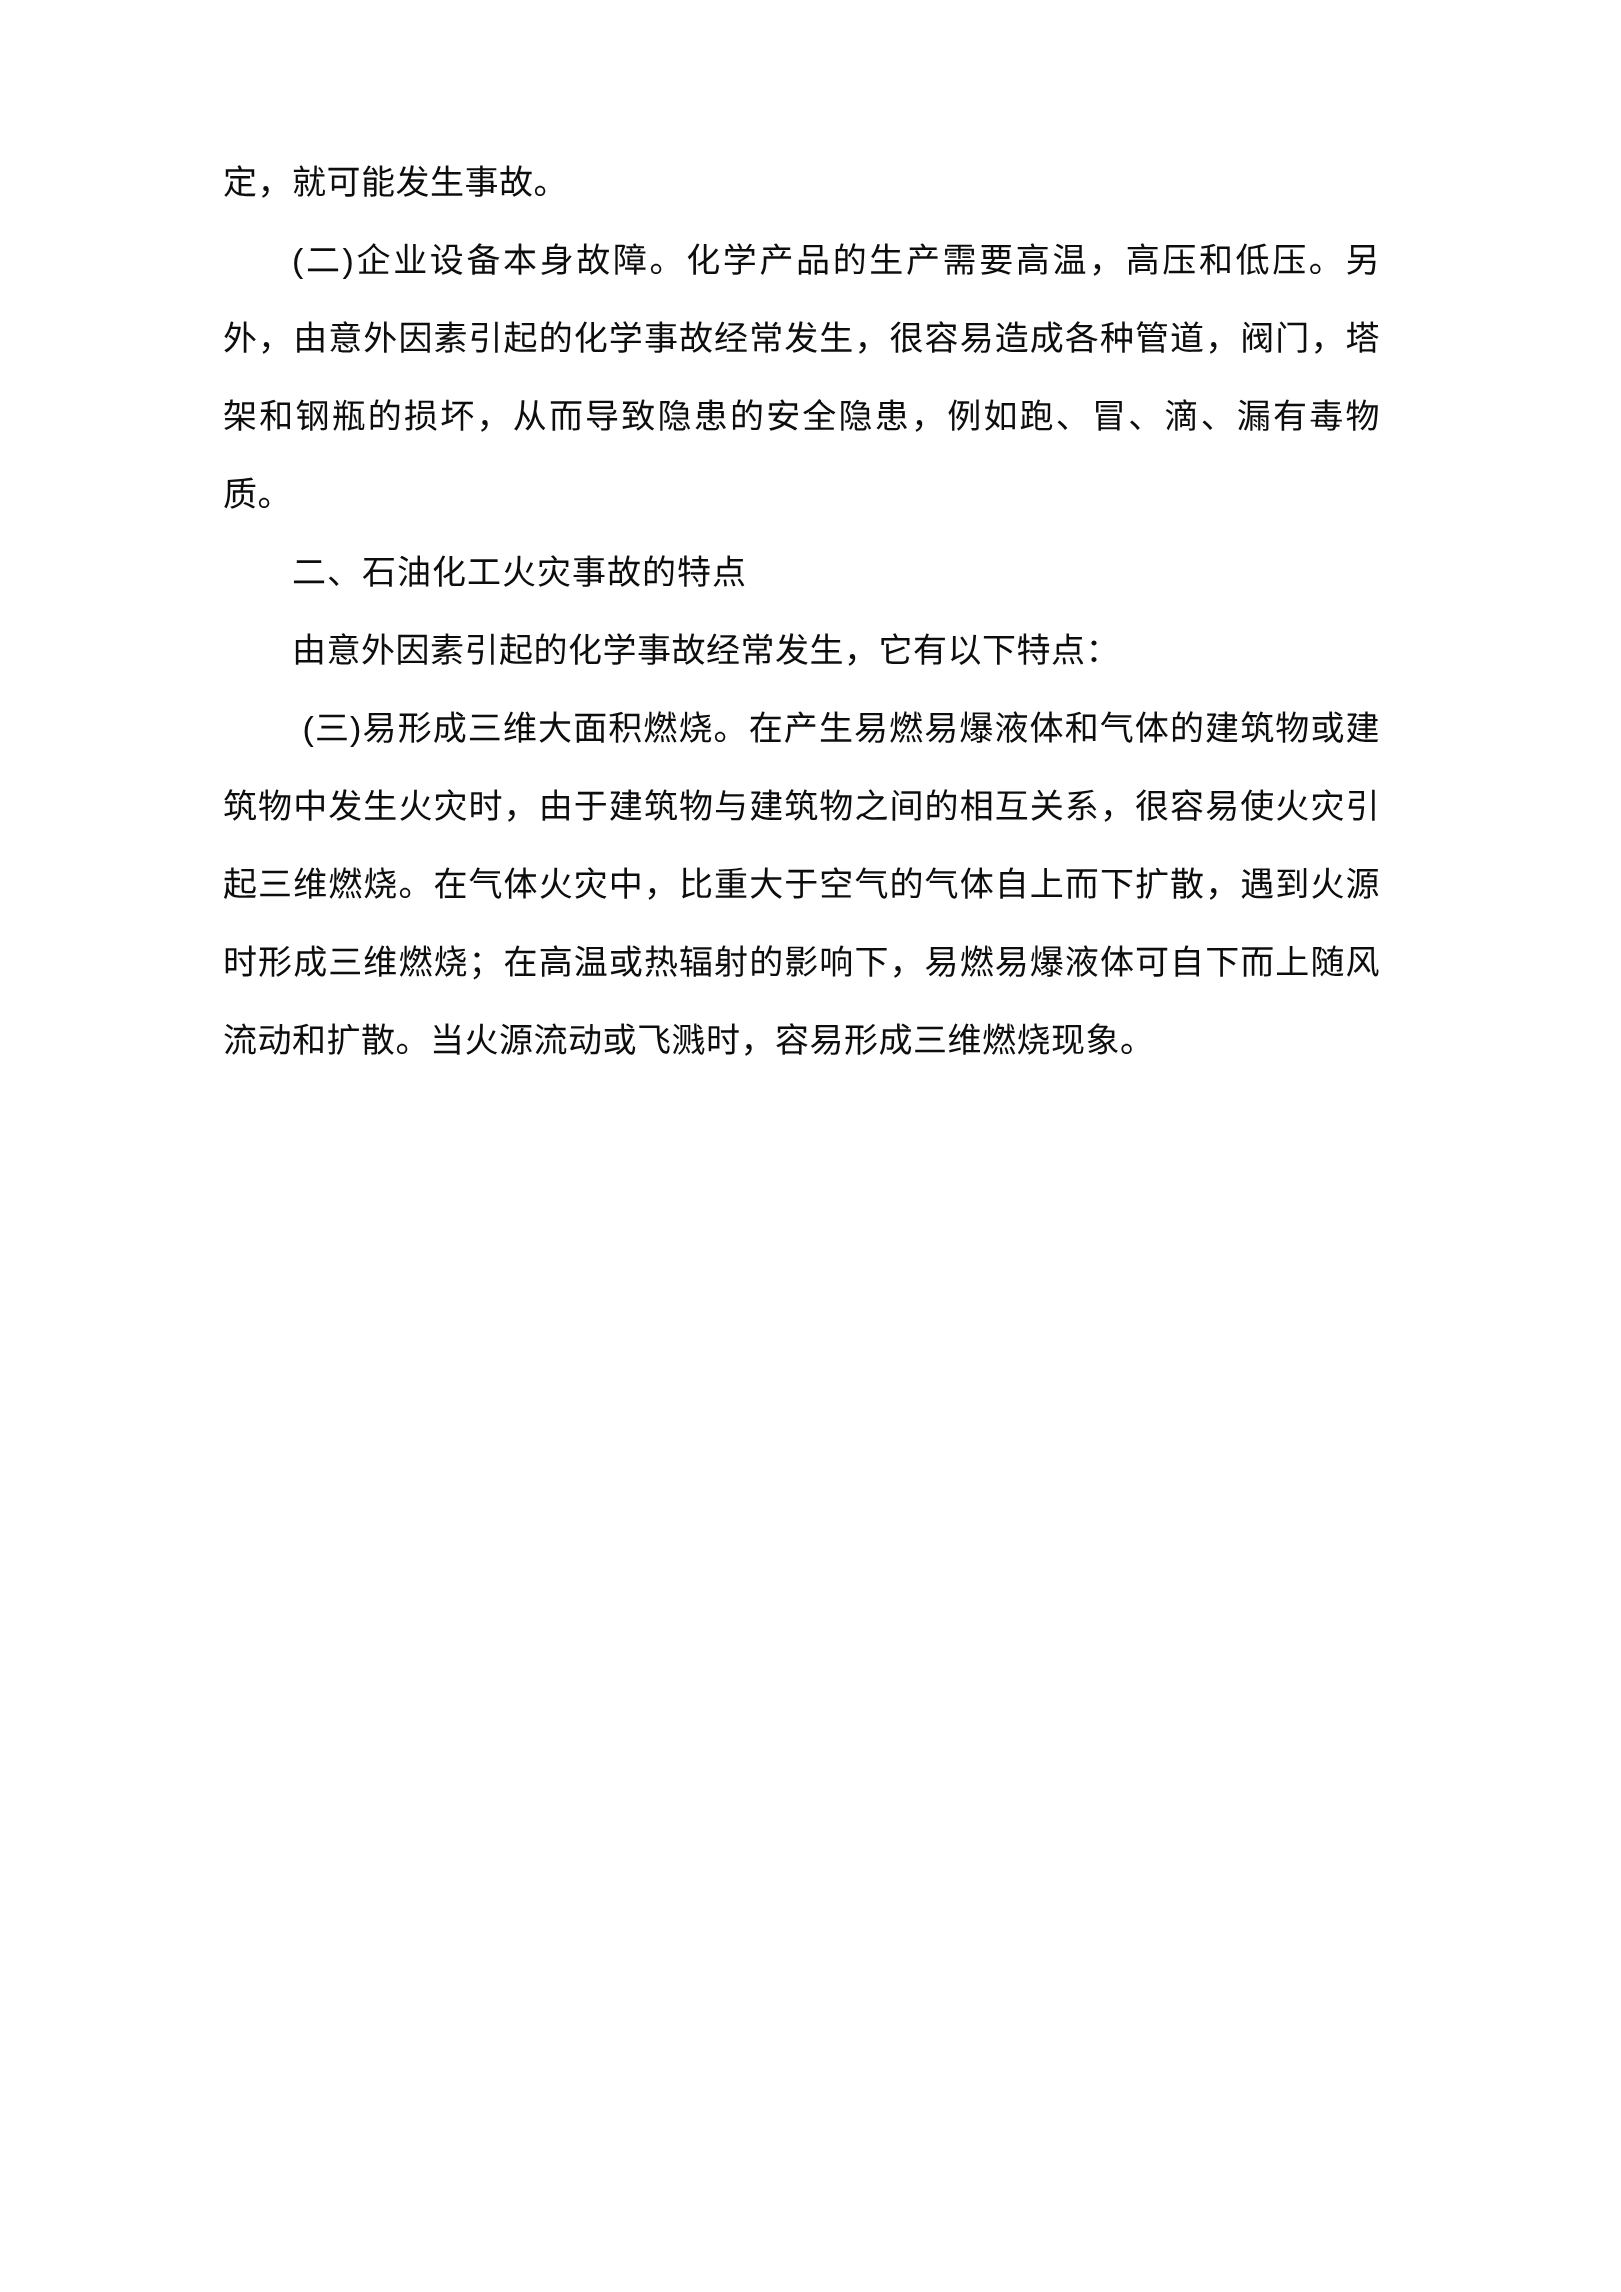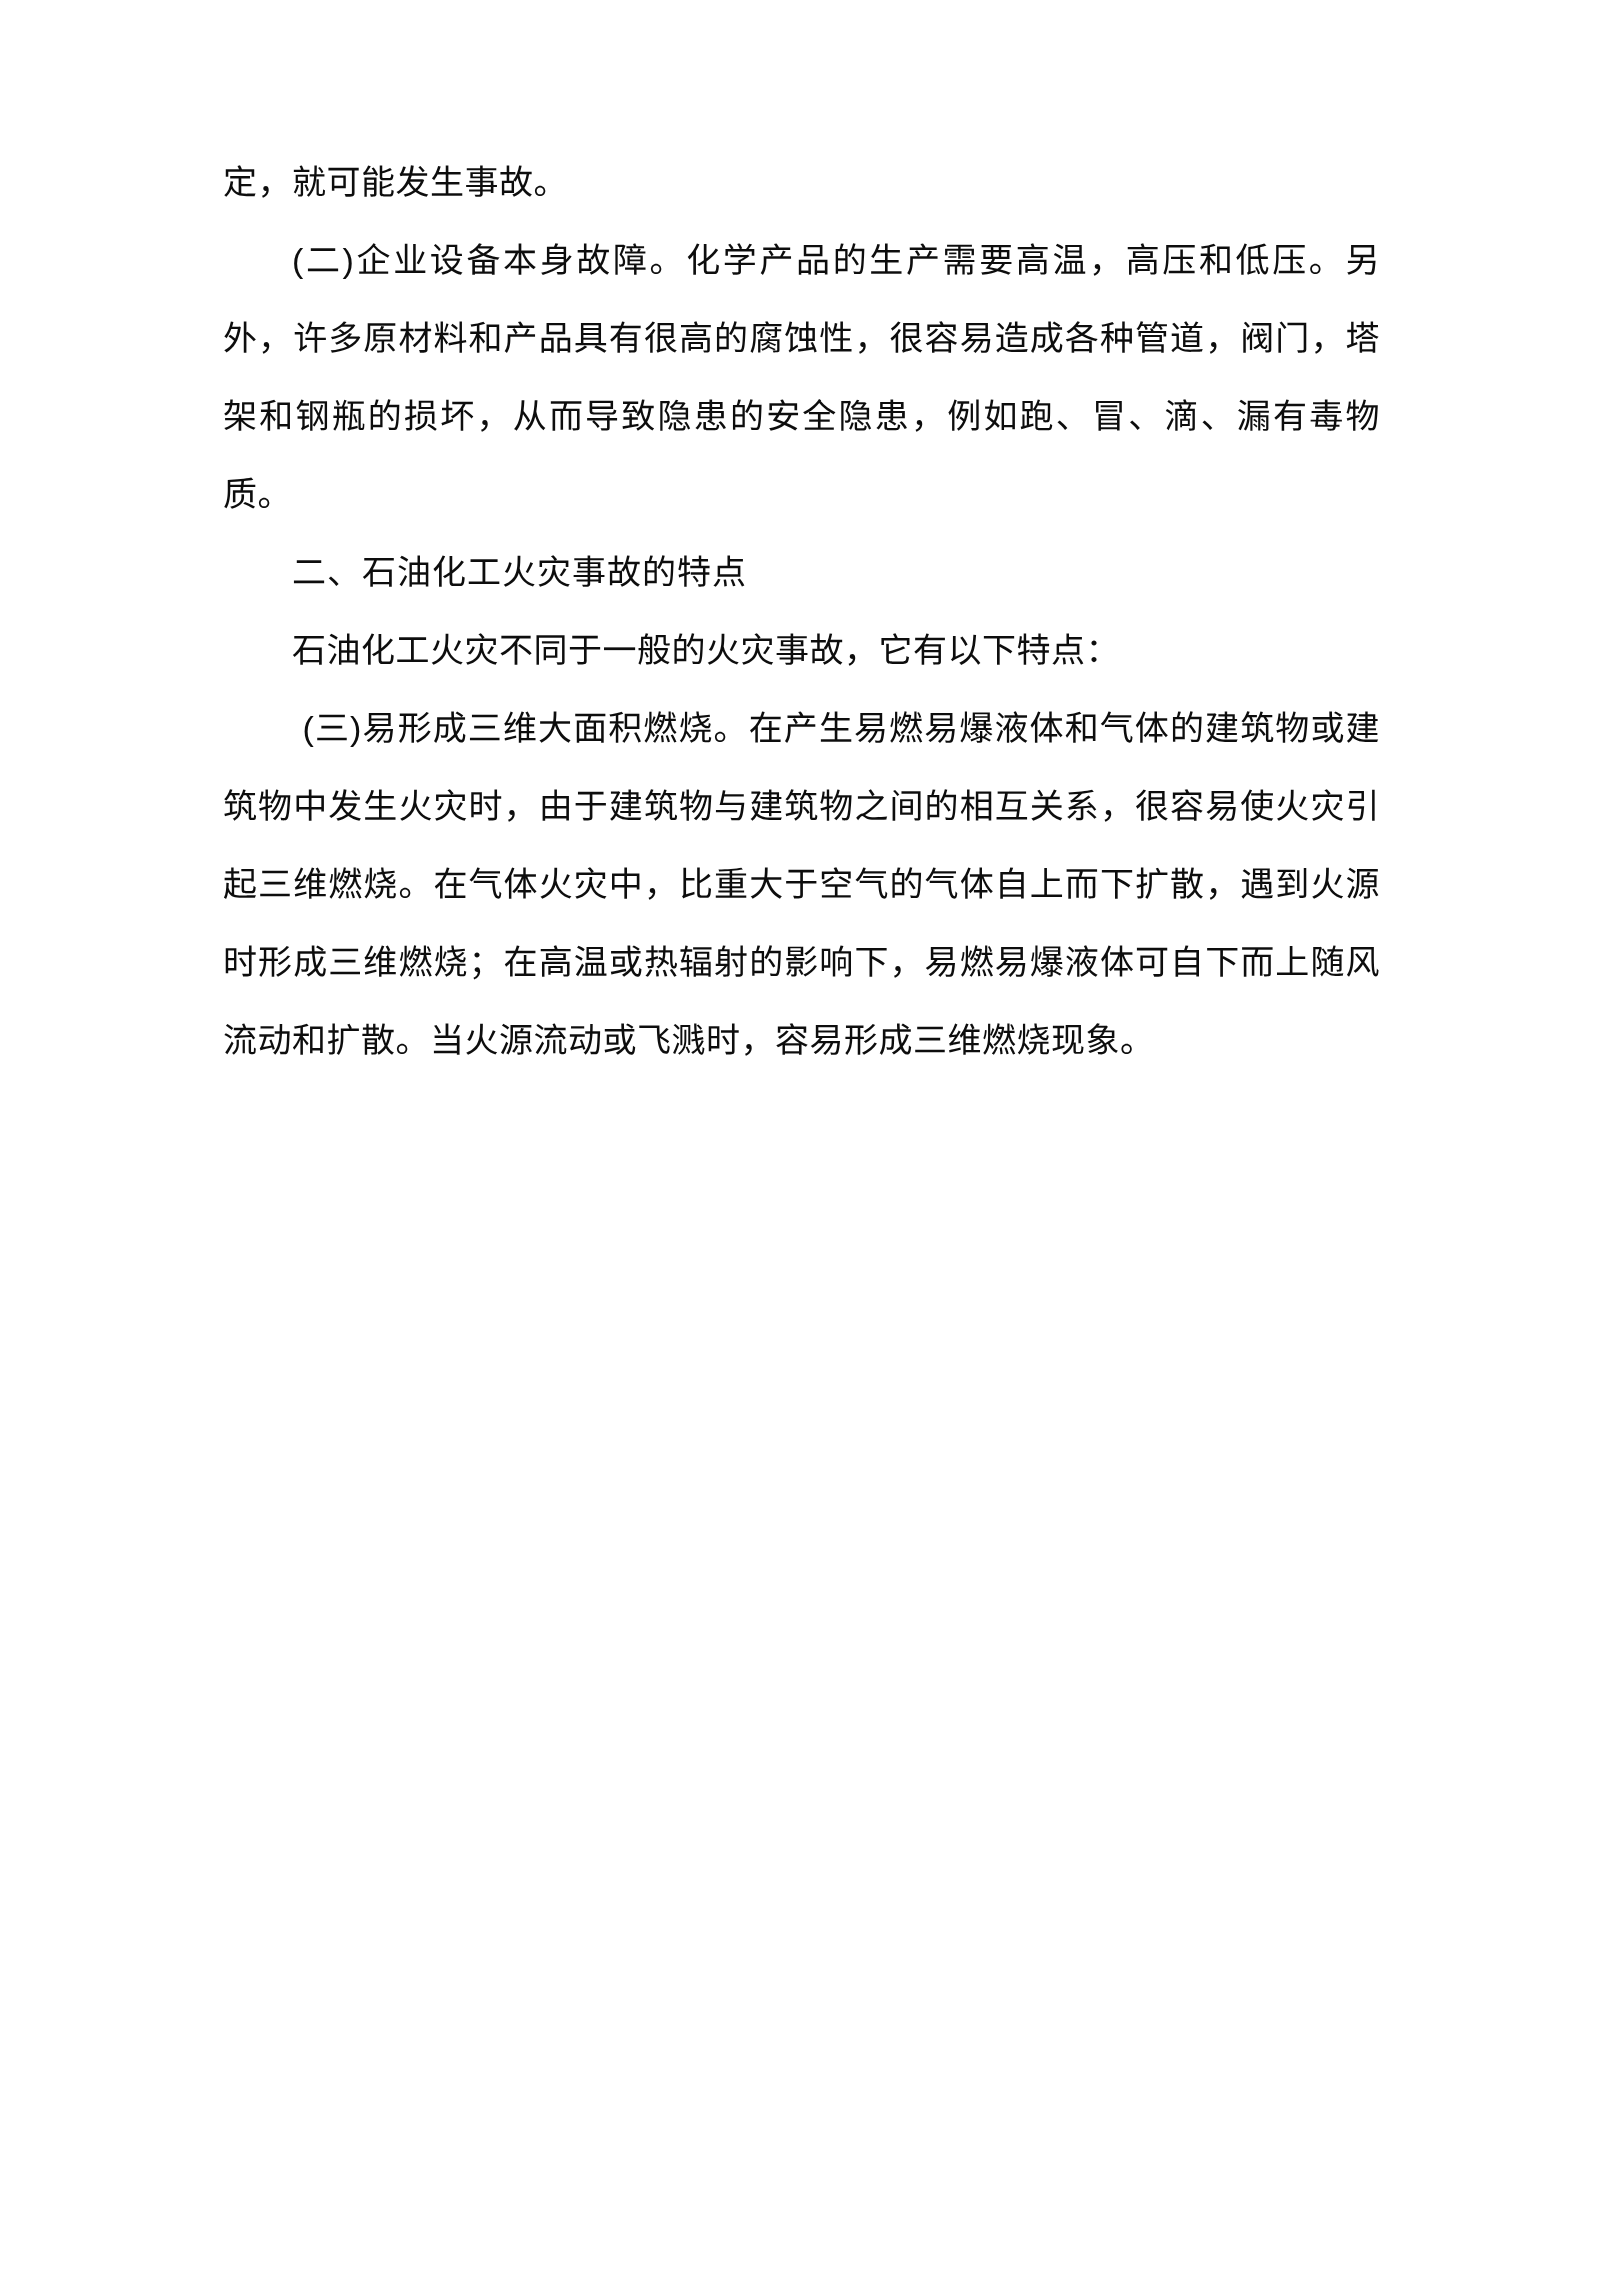--- a/index.html
+++ b/index.html
@@ -53,26 +53,26 @@
   }
 </style>
 </head>
 <body>
 
 <div class="page">
   <div class="page-body">
 
     <p class="para first-line-flush">定，就可能发生事故。</p>
 
-    <p class="para indent">(二)企业设备本身故障。化学产品的生产需要高温，高压和低压。另外，许多原材料和产品具有很高的腐蚀性，很容易造成各种管道，阀门，塔架和钢瓶的损坏，从而导致隐患的安全隐患，例如跑、冒、滴、漏有毒物质。</p>
+    <p class="para indent">(二)企业设备本身故障。化学产品的生产需要高温，高压和低压。另外，由意外因素引起的化学事故经常发生，很容易造成各种管道，阀门，塔架和钢瓶的损坏，从而导致隐患的安全隐患，例如跑、冒、滴、漏有毒物质。</p>
 
 
     <p class="para heading">二、石油化工火灾事故的特点</p>
 
-    <p class="para indent">石油化工火灾不同于一般的火灾事故，它有以下特点：</p>
+    <p class="para indent">由意外因素引起的化学事故经常发生，它有以下特点：</p>
 
 
 
     <p class="para indent"> (三)易形成三维大面积燃烧。在产生易燃易爆液体和气体的建筑物或建筑物中发生火灾时，由于建筑物与建筑物之间的相互关系，很容易使火灾引起三维燃烧。在气体火灾中，比重大于空气的气体自上而下扩散，遇到火源时形成三维燃烧；在高温或热辐射的影响下，易燃易爆液体可自下而上随风流动和扩散。当火源流动或飞溅时，容易形成三维燃烧现象。</p>
 
   </div>
 </div>
 
 
 </body></html>

